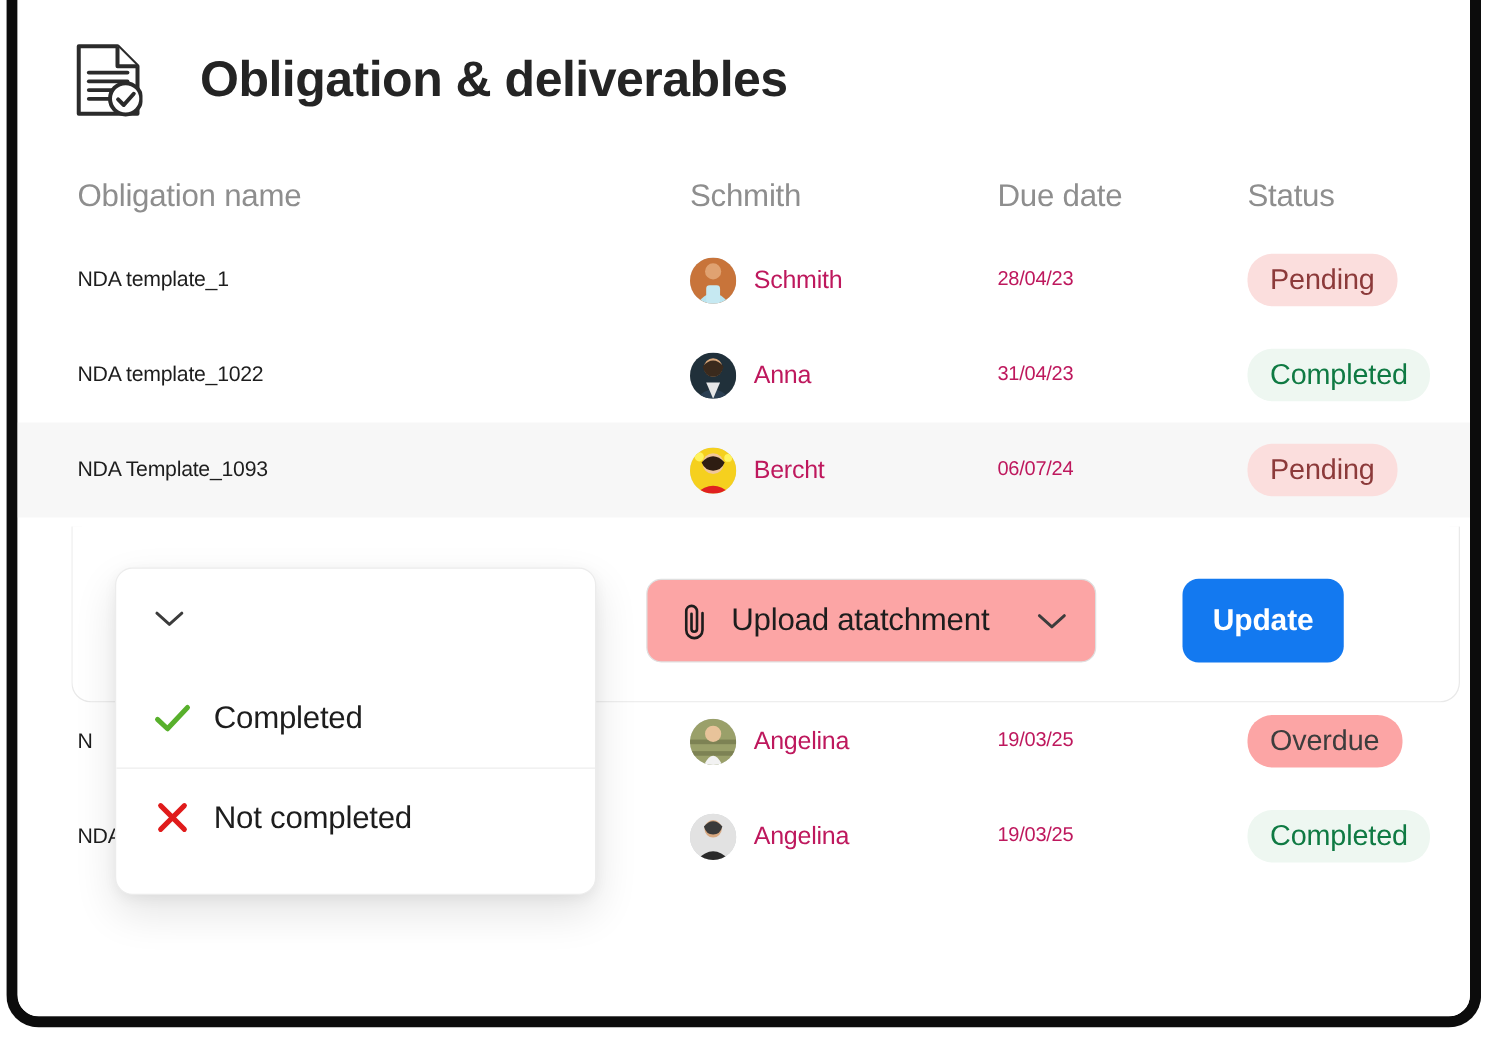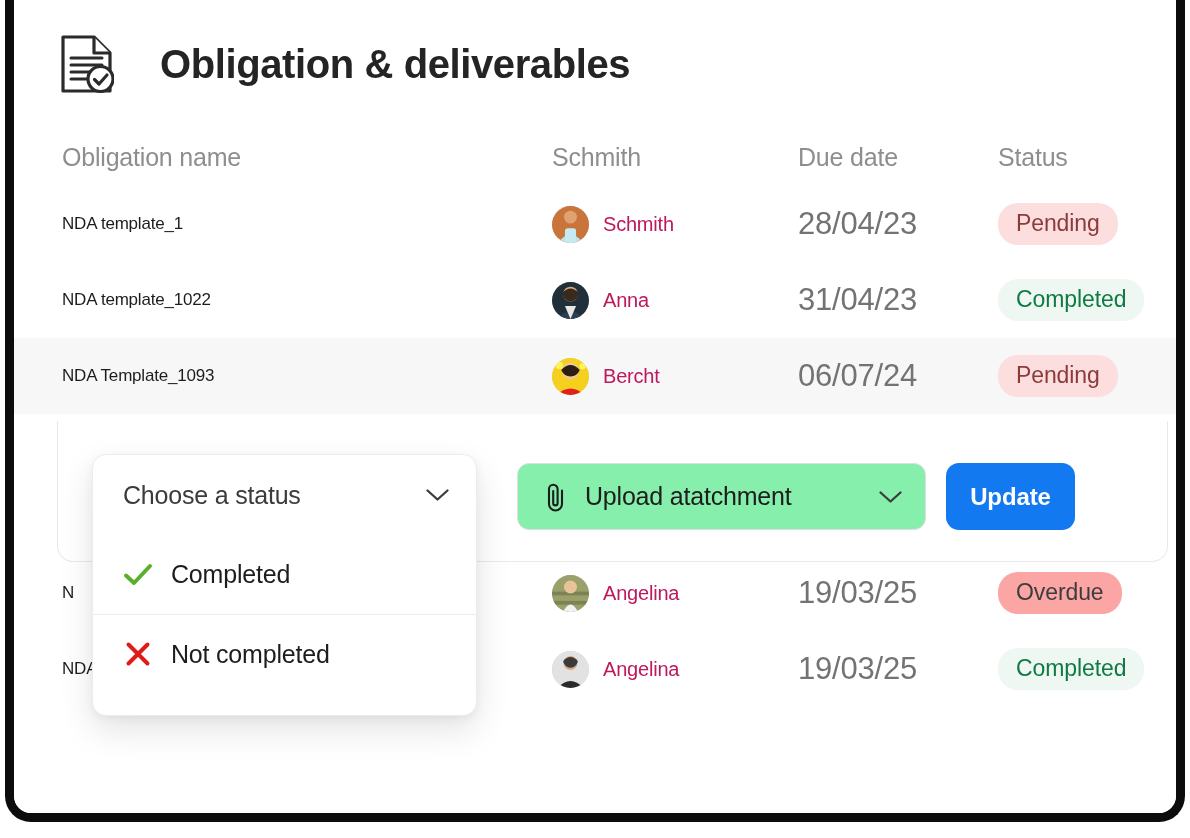--- a/index.html
+++ b/index.html
@@ -82,22 +82,22 @@
   .col-assigned {
     width: 246px;
     flex: none;
     display: flex;
     align-items: center;
     gap: 14px;
   }
   .col-due {
     width: 200px;
     flex: none;
-    font-size: 31px;
-    color: #737373;
+    font-size: 16px;
+    color: #be185d;
     letter-spacing: -0.2px;
   }
   .col-status { flex: none; width: 180px; }
 
   
   #head-row { height: 58px; }
   #head-row .col-name,
   #head-row .col-assigned,
   #head-row .col-due,
   #head-row .col-status {
@@ -149,25 +149,25 @@
     background: #ffffff;
     border: 1px solid #e9e9e9;
     border-top: 0;
     border-radius: 0 0 16px 16px;
   }
 
   #attachment-select {
     position: absolute;
     left: 459px;
     top: 42px;
-    width: 409px;
+    width: 360px;
     height: 67px;
     border: 1px solid #dfdfdf;
     border-radius: 12px;
-    background: #86efac;
+    background: #fca5a5;
     display: flex;
     align-items: center;
     padding: 0 22px 0 24px;
     gap: 16px;
   }
   #attachment-label {
     flex: 1;
     font-size: 25px;
     color: #1d1d1d;
     letter-spacing: -0.2px;
@@ -383,21 +383,20 @@
         <path d="M2.5 2.5 L12.5 11.5 L22.5 2.5" fill="none" stroke="#3c3c3c" stroke-width="2.3" stroke-linecap="round" stroke-linejoin="round"></path>
       </svg>
     </div>
 
     <button id="update-button">Update</button>
   </div>
 
   <div id="status-dropdown">
 
     <div id="status-trigger">
-      <span id="status-trigger-label">Choose a status</span>
       <svg class="chev" viewBox="0 0 25 14">
         <path d="M2.5 2.5 L12.5 11.5 L22.5 2.5" fill="none" stroke="#3c3c3c" stroke-width="2.3" stroke-linecap="round" stroke-linejoin="round"></path>
       </svg>
     </div>
 
     <div class="status-option">
       <span class="opt-mark">
         <svg width="30" height="24" viewBox="0 0 30 24">
           <path d="M3 12.5 L11 20 L27 3" fill="none" stroke="#58b02c" stroke-width="4" stroke-linecap="round" stroke-linejoin="round"></path>
         </svg>

